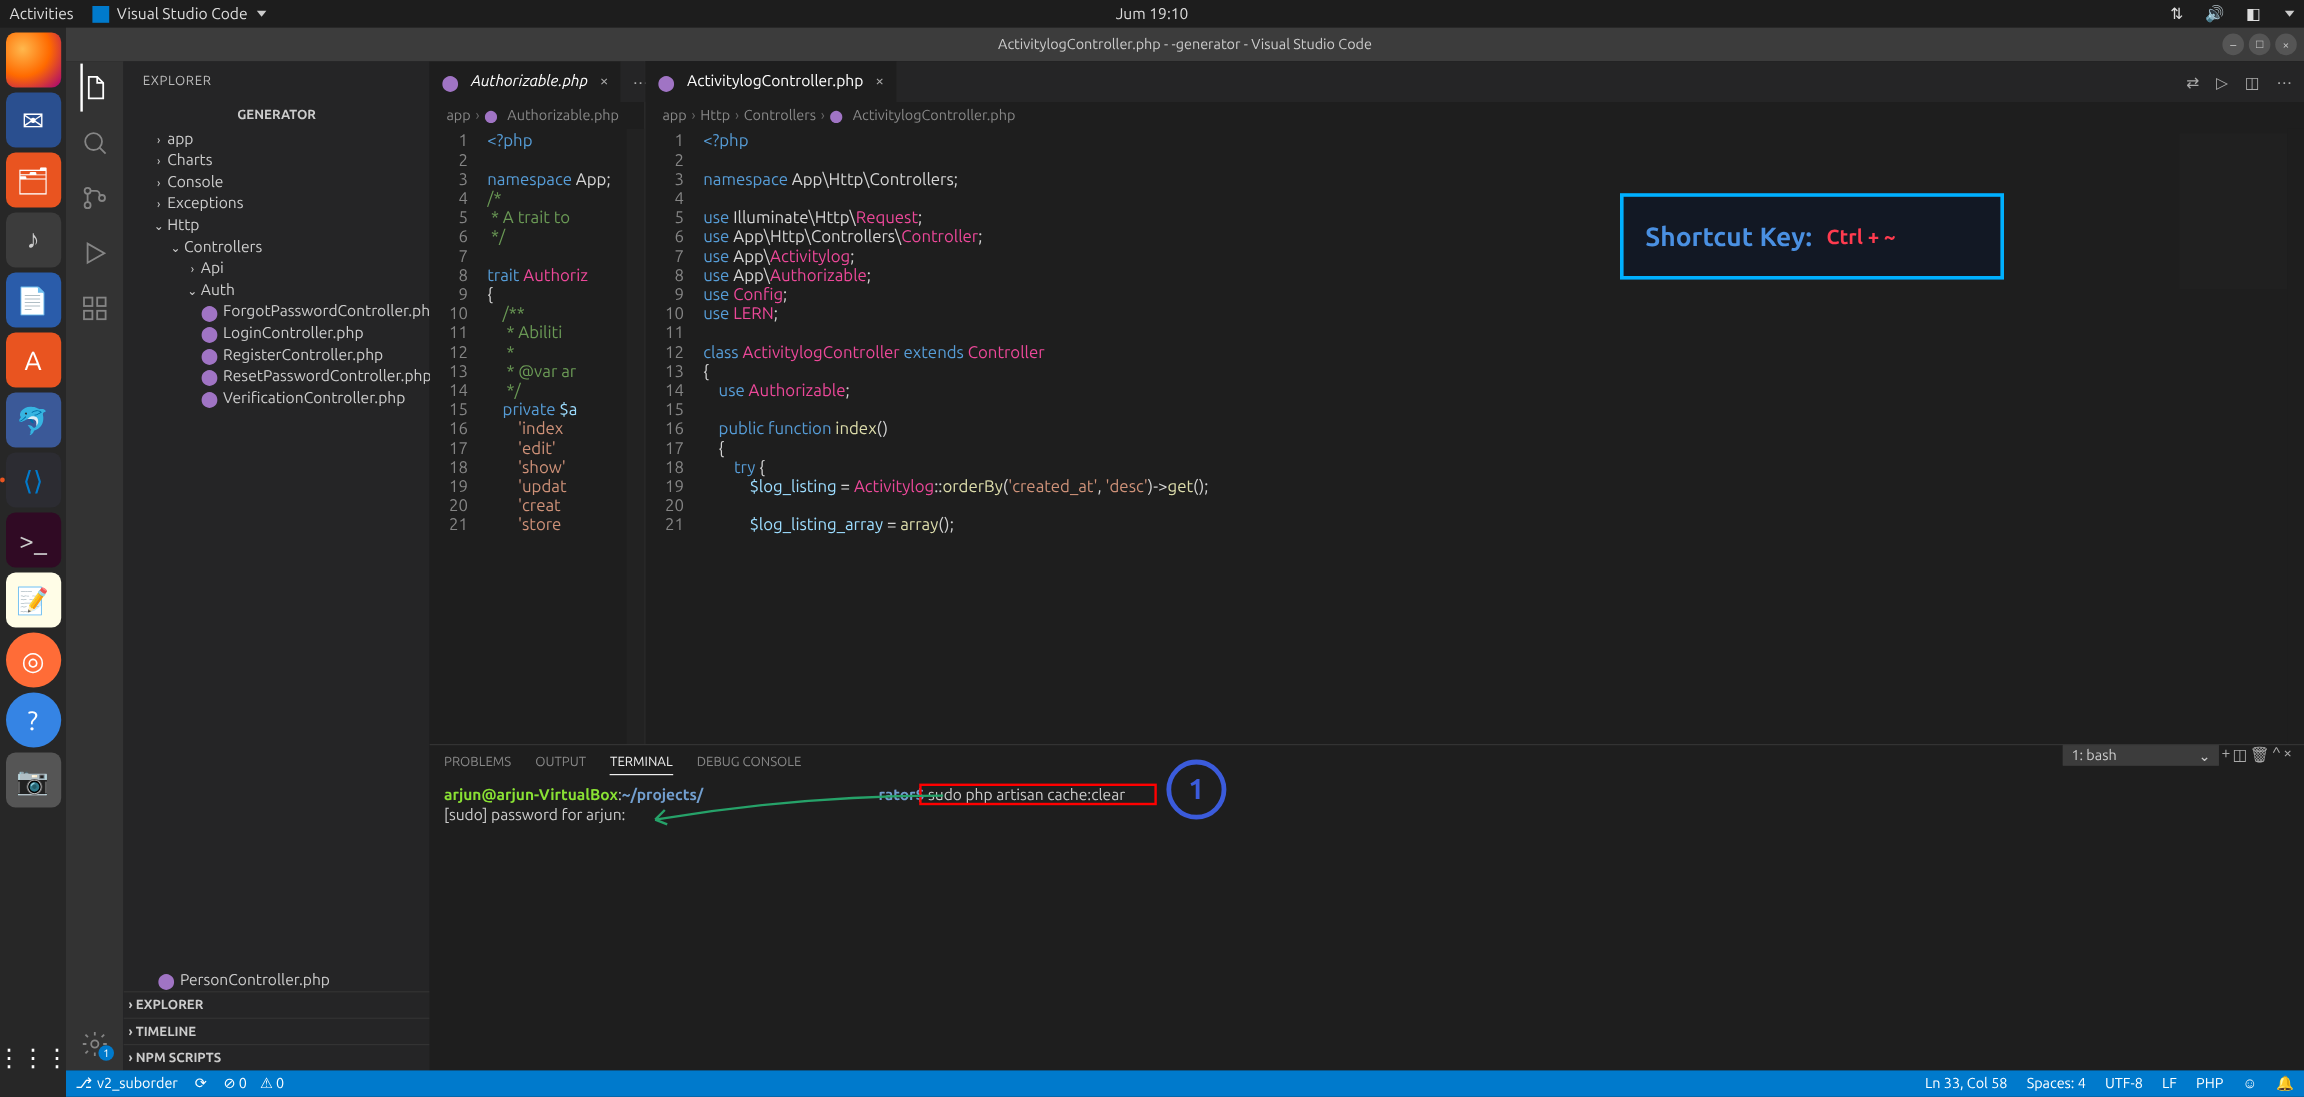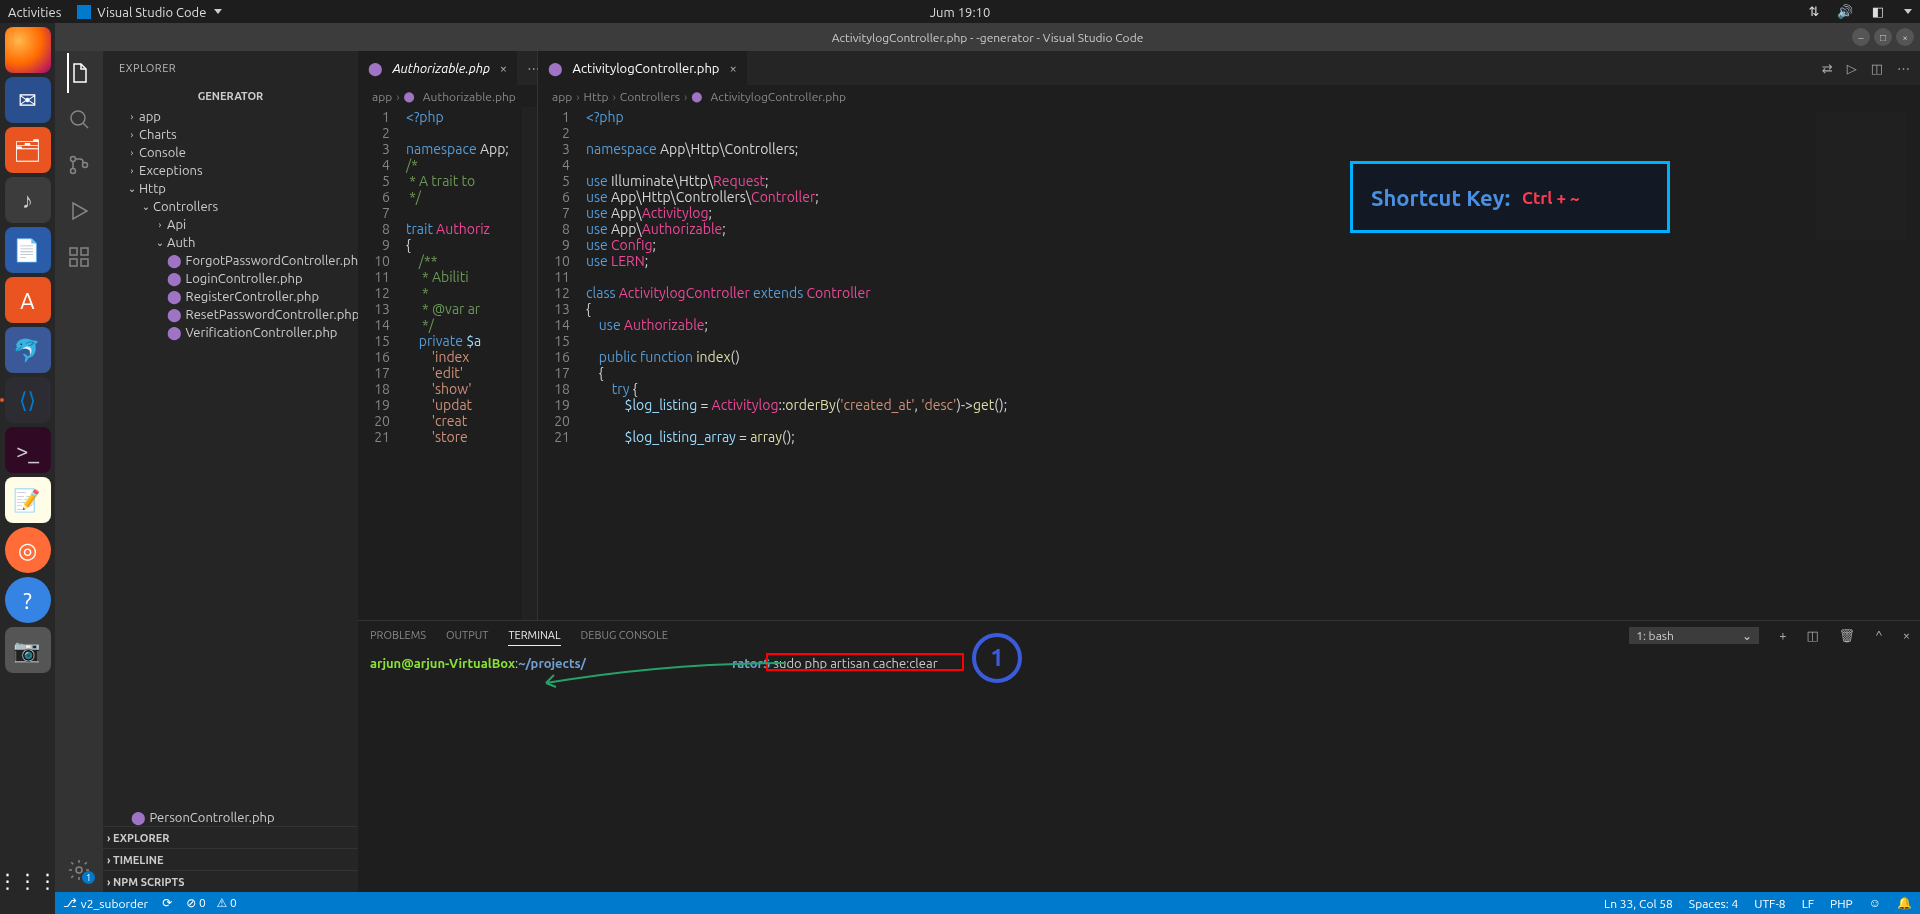--- a/index.html
+++ b/index.html
@@ -69,21 +69,21 @@
 .lines div{height:16px}
 .kw{color:#569cd6}.cls{color:#ec4899}.str{color:#ce9178}.cmt{color:#6a9955}.fn{color:#dcdcaa}.pun{color:#d4d4d4}.var{color:#9cdcfe}
 .minimap-authorizable{width:15px;background:#222;margin-left:auto}
 .minimap{position:absolute;right:14px;top:60px;width:90px;height:130px;background:#222;opacity:0.6}
 .editor-scroll{position:absolute;right:0;top:56px;bottom:0;width:14px;background:#1e1e1e}
 .panel{height:272px;border-top:1px solid #333;display:flex;flex-direction:column;background:#1e1e1e;margin-left:0}
 .panel-wrap{display:flex}
 .panel-tabs{height:28px;display:flex;align-items:center;gap:20px;padding:0 12px;color:#888;font-size:11px}
 .panel-tabs .pt{cursor:pointer;padding:4px 0}
 .panel-tabs .pt.active{color:#eee;border-bottom:1px solid #eee}
-.panel-actions{margin-left:auto;display:flex;align-items:center;gap:20px;padding:0 10px;color:#aaa;height:28px}
+.panel-actions{margin-left:auto;display:flex;align-items:flex-start;gap:2px;padding:0 10px;color:#aaa;height:28px}
 .term-select{background:#3c3c3c;border:1px solid #3c3c3c;color:#ccc;font-size:12px;padding:1px 22px 1px 6px;width:130px;position:relative}
 .terminal{flex:1;padding:6px 12px;font-family:'Ubuntu Mono',monospace;font-size:13px;line-height:16px;color:#ccc;position:relative}
 .term-green{color:#8ae234}.term-blue{color:#729fcf}.term-bold{font-weight:700}
 .statusbar{height:22px;background:#007acc;display:flex;align-items:center;color:#fff;font-size:12px;padding:0 8px;gap:14px}
 .statusbar .sb-item{display:flex;align-items:center;gap:4px;cursor:pointer}
 .statusbar .right{margin-left:auto;display:flex;gap:16px}
 .annot-box{position:absolute;border:3px solid #00b0ff;background:rgba(10,20,40,0.6);color:#4a90e2;display:flex;align-items:center;padding:0 18px;font-size:22px;font-weight:700;gap:12px}
 .annot-key{color:#ff3b4f;font-size:17px}
 .annot-cmd{position:absolute;border:2px solid #ff0000;height:18px;pointer-events:none}
 .annot-circle{position:absolute;width:50px;height:50px;border:4px solid #3b5bdb;border-radius:50%;color:#3b5bdb;display:flex;align-items:center;justify-content:center;font-size:24px;font-weight:700;pointer-events:none}
@@ -379,20 +379,21 @@
               <span>^</span>
               <span>×</span>
             </div>
           </div>
           <div class="terminal">
             <div>
               <span class="term-green term-bold">arjun@arjun-VirtualBox</span><span>:</span><span class="term-blue term-bold">~/projects/</span>
               <span style="display:inline-block;width:140px"></span>
               <span class="term-blue term-bold">rator$ </span><span>sudo php artisan cache:clear</span>
             </div>
+            <div>[sudo] password for arjun: </div>
 
             <div class="annot-cmd" style="top:4px;left:408px;width:198px"></div>
             <div class="annot-circle" style="top:-16px;left:614px">
                 <span>1</span>
               </div>
             <svg class="annot-arrow" style="top:12px;left:178px;width:260px;height:30px">
               <path d="M 250 2 Q 130 2 10 22" stroke="#26a269" stroke-width="2" fill="none"></path>
               <path d="M 10 22 L 18 14 M 10 22 L 20 26" stroke="#26a269" stroke-width="2" fill="none"></path>
             </svg>
           </div>

